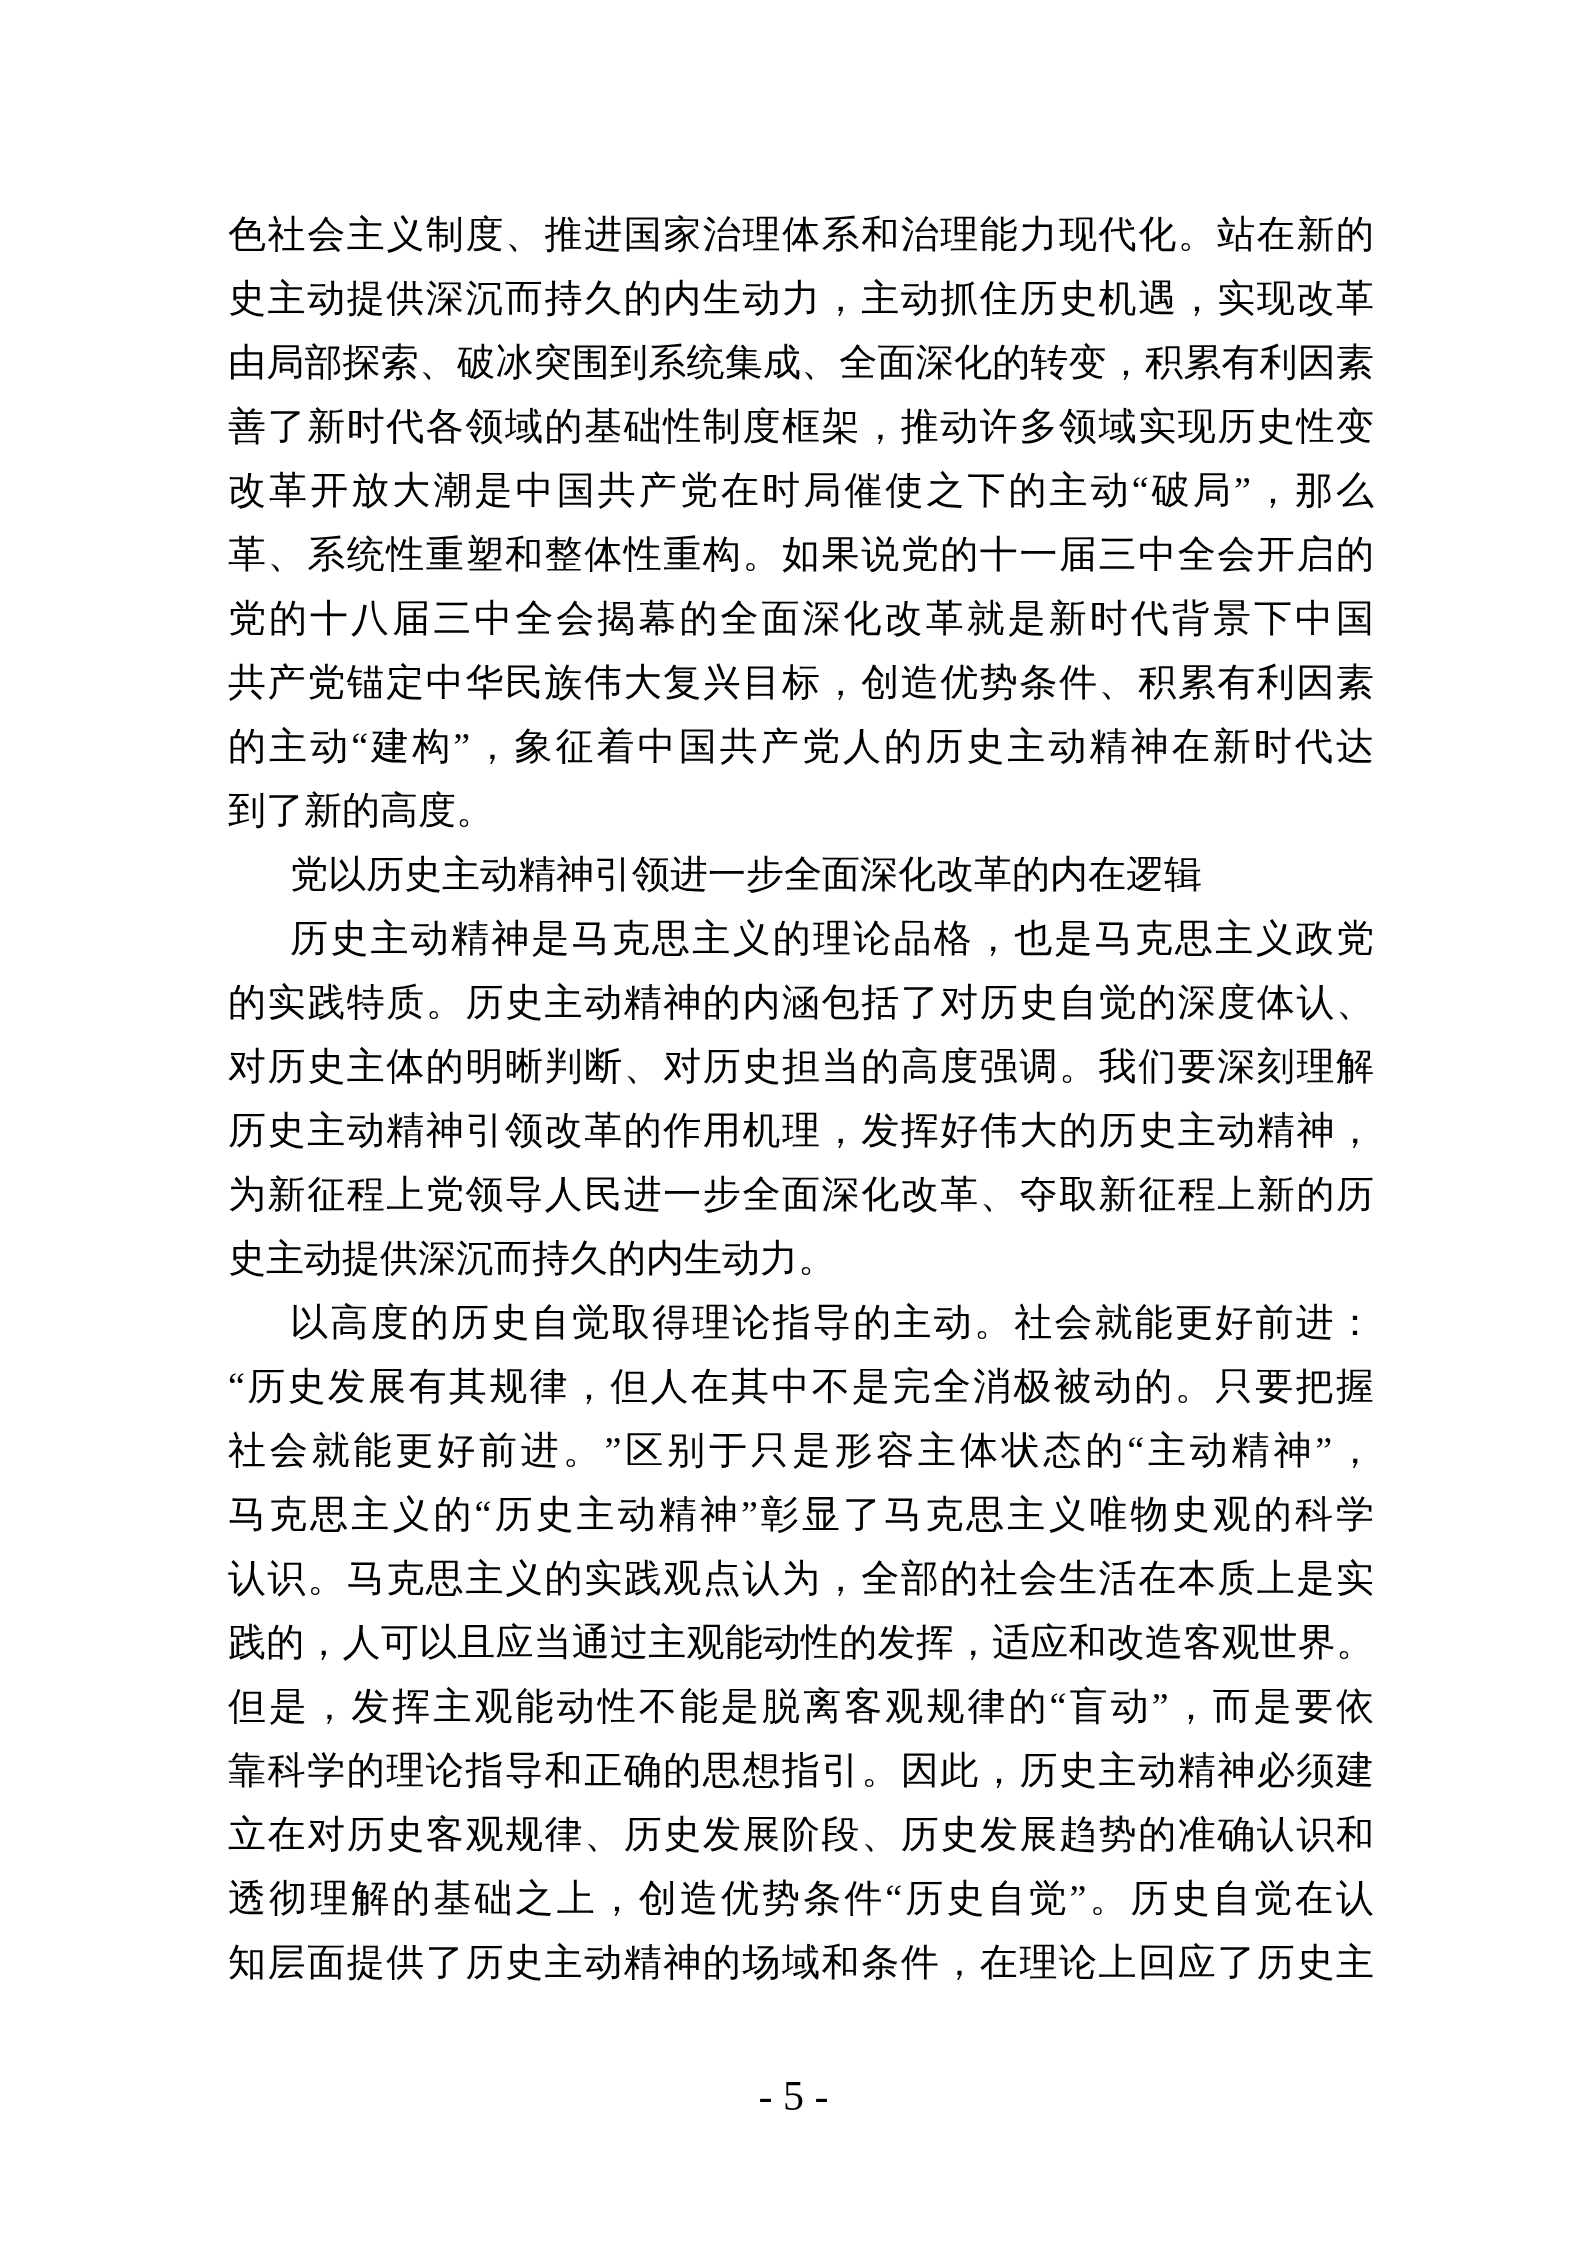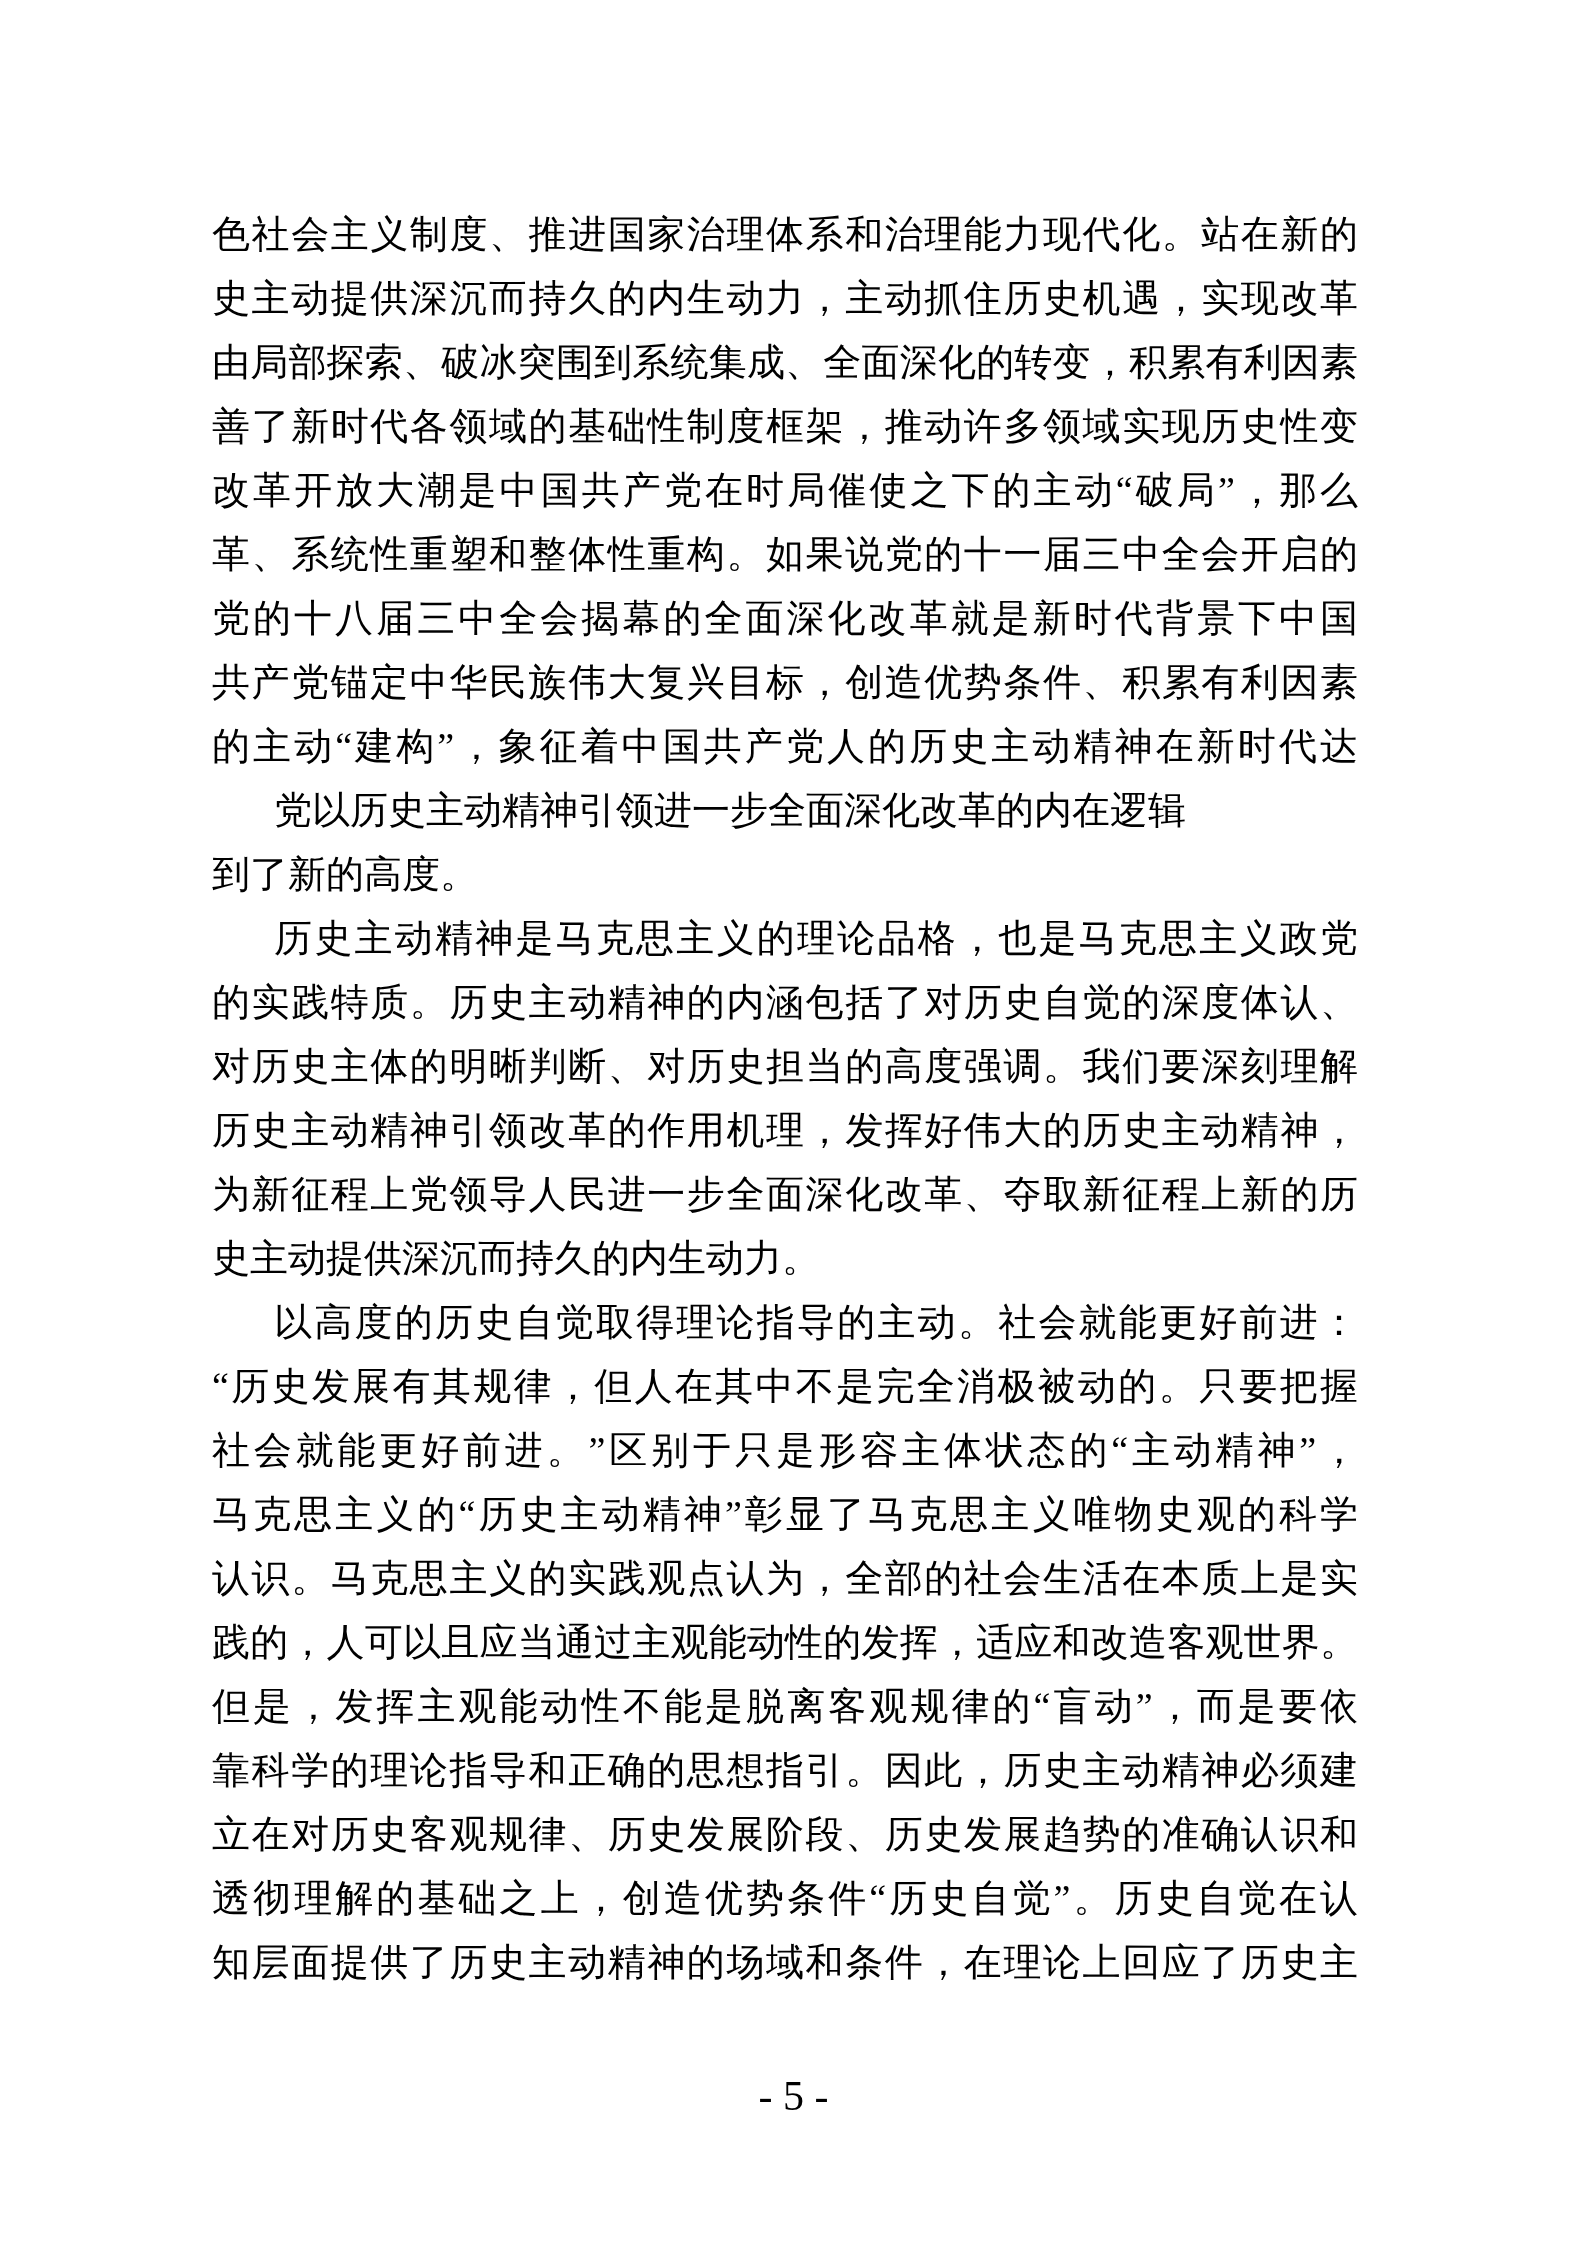--- a/index.html
+++ b/index.html
@@ -18,21 +18,21 @@
   .page {
     position: absolute;
     left: 0;
     top: 0;
     width: 1587px;
     height: 2245px;
     background: #ffffff;
   }
   .text-block {
     position: absolute;
-    left: 212px;
+    left: 228px;
     top: 202px;
     width: 1146px;
   }
   .line {
     height: 64px;
     line-height: 64px;
     font-size: 38px;
     white-space: normal;
     text-align: justify;
     text-align-last: left;
@@ -63,22 +63,22 @@
   <div class="text-block" id="text-lines">
       <div class="line fill">色社会主义制度、推进国家治理体系和治理能力现代化。站在新的</div>
       <div class="line fill">史主动提供深沉而持久的内生动力，主动抓住历史机遇，实现改革</div>
       <div class="line fill">由局部探索、破冰突围到系统集成、全面深化的转变，积累有利因素</div>
       <div class="line fill">善了新时代各领域的基础性制度框架，推动许多领域实现历史性变</div>
       <div class="line fill">改革开放大潮是中国共产党在时局催使之下的主动“破局”，那么</div>
       <div class="line fill">革、系统性重塑和整体性重构。如果说党的十一届三中全会开启的</div>
       <div class="line fill">党的十八届三中全会揭幕的全面深化改革就是新时代背景下中国</div>
       <div class="line fill">共产党锚定中华民族伟大复兴目标，创造优势条件、积累有利因素</div>
       <div class="line fill">的主动“建构”，象征着中国共产党人的历史主动精神在新时代达</div>
+      <div class="line">到了新的高度。</div>
       <div class="line indent">党以历史主动精神引领进一步全面深化改革的内在逻辑</div>
-      <div class="line">到了新的高度。</div>
       <div class="line indent fill">历史主动精神是马克思主义的理论品格，也是马克思主义政党</div>
       <div class="line fill">的实践特质。历史主动精神的内涵包括了对历史自觉的深度体认、</div>
       <div class="line fill">对历史主体的明晰判断、对历史担当的高度强调。我们要深刻理解</div>
       <div class="line fill">历史主动精神引领改革的作用机理，发挥好伟大的历史主动精神，</div>
       <div class="line fill">为新征程上党领导人民进一步全面深化改革、夺取新征程上新的历</div>
       <div class="line">史主动提供深沉而持久的内生动力。</div>
       <div class="line indent fill">以高度的历史自觉取得理论指导的主动。社会就能更好前进：</div>
       <div class="line fill">“历史发展有其规律，但人在其中不是完全消极被动的。只要把握</div>
       <div class="line fill">社会就能更好前进。”区别于只是形容主体状态的“主动精神”，</div>
       <div class="line fill">马克思主义的“历史主动精神”彰显了马克思主义唯物史观的科学</div>

